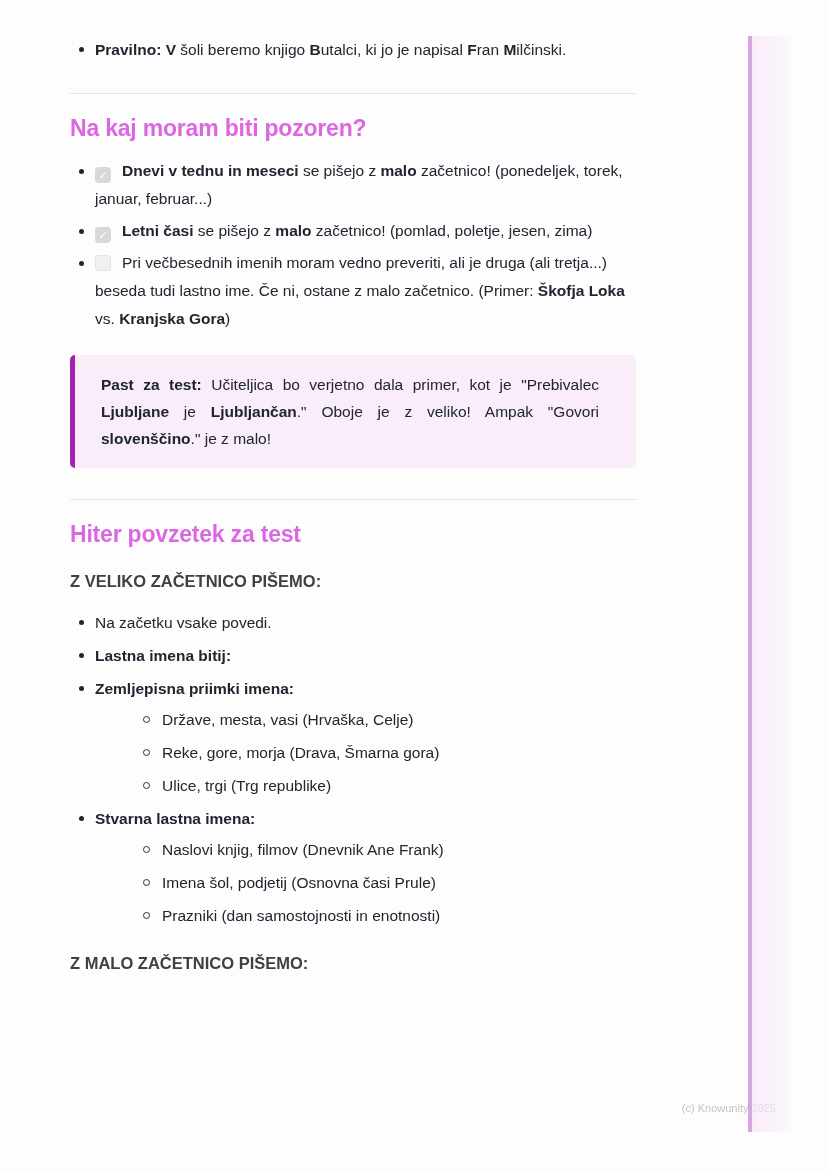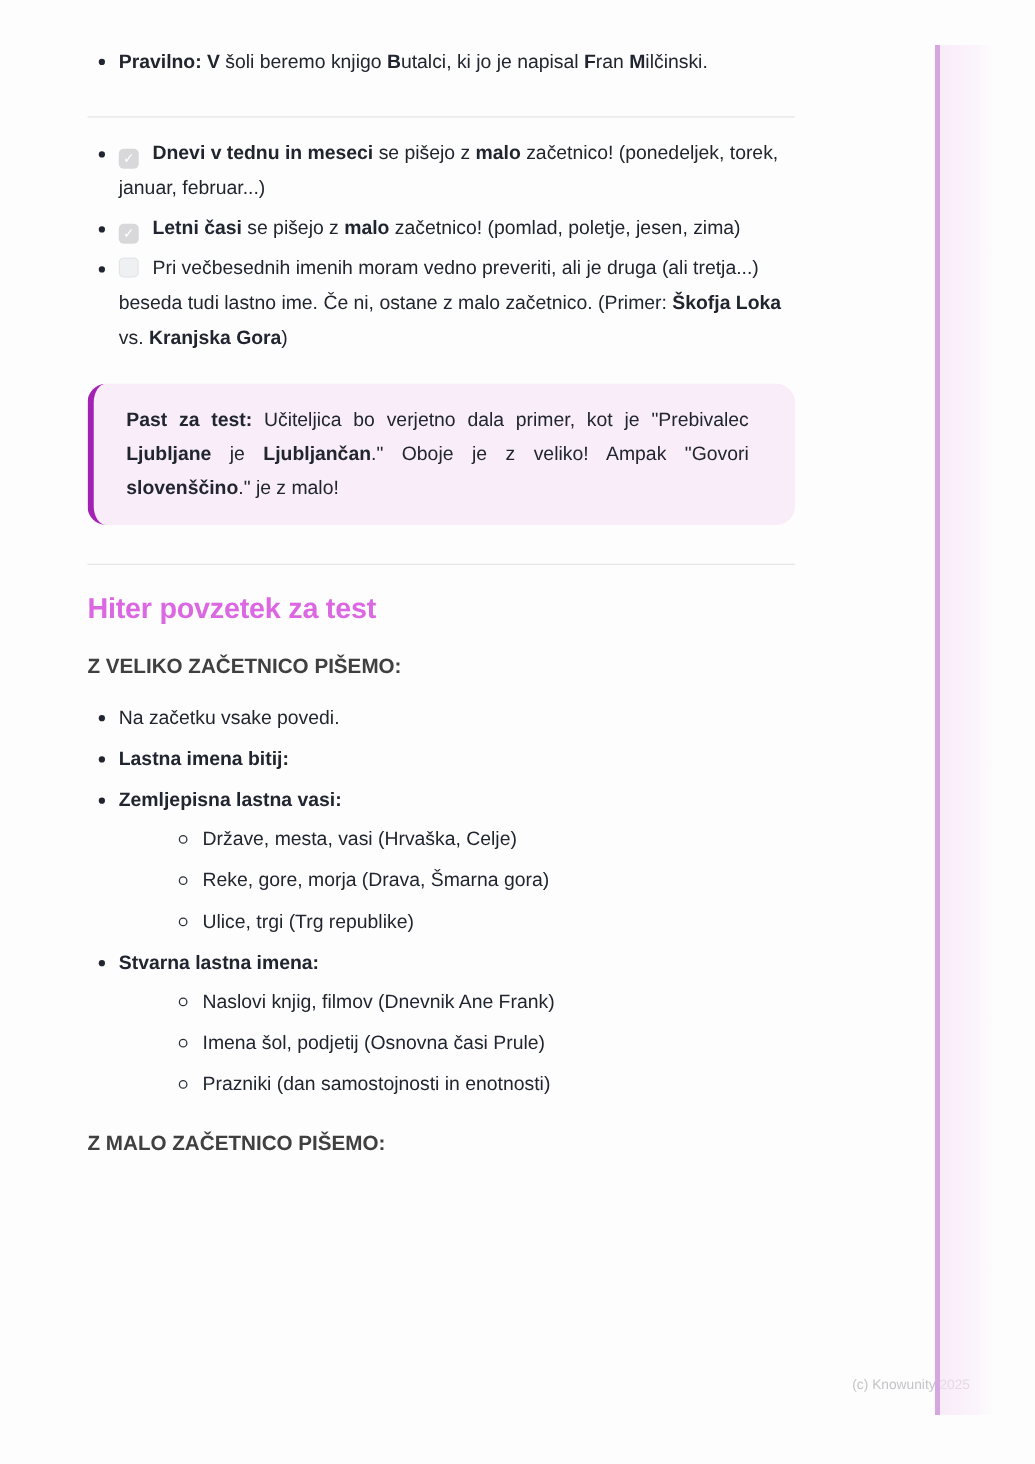--- a/index.html
+++ b/index.html
@@ -66,21 +66,21 @@
     cursor: pointer;
   }
   .checkbox.checked { background: #d8d8da; }
   .checkbox.checked .tick { color: #ffffff; font-weight: 700; }
   .checkbox.unchecked { background: #eff0f2; box-shadow: inset 0 0 0 1px #e3e4e7; }
 
   .callout {
     margin-top: 22px;
     background: var(--callout-bg, #f8edf9);
     border-left: 5px solid var(--callout-border, #a322b4);
-    border-radius: 15px;
+    border-radius: 5px;
     padding: 16px 37px 16px 26px;
   }
   .callout-text {
     margin: 0;
     font-size: 15.5px;
     line-height: 27px;
     text-align: justify;
   }
 
   .subhead {
@@ -135,20 +135,21 @@
 <div class="page">
   <div class="content">
 
     <div class="li intro">
       <span class="dot"></span>
       <span class="li-text"><span class="b">Pravilno: V</span><span> šoli beremo knjigo </span><span class="b">B</span><span>utalci, ki jo je napisal </span><span class="b">F</span><span>ran </span><span class="b">M</span><span>ilčinski.</span></span>
     </div>
 
     <hr class="divider">
 
+    <h2 class="h-pink">Na kaj moram biti pozoren?</h2>
 
     <div class="todo-list">
       <div class="li todo">
         <span class="dot"></span><span class="checkbox checked"><span class="tick">✓</span></span><span class="li-text"><span class="b">Dnevi v tednu in meseci</span><span> se pišejo z </span><span class="b">malo</span><span> začetnico! (ponedeljek, torek, januar, februar...)</span></span>
       </div>
       <div class="li todo">
         <span class="dot"></span><span class="checkbox checked"><span class="tick">✓</span></span><span class="li-text"><span class="b">Letni časi</span><span> se pišejo z </span><span class="b">malo</span><span> začetnico! (pomlad, poletje, jesen, zima)</span></span>
       </div>
       <div class="li todo">
         <span class="dot"></span><span class="checkbox unchecked"></span><span class="li-text"><span>Pri večbesednih imenih moram vedno preveriti, ali je druga (ali tretja...) beseda tudi lastno ime. Če ni, ostane z malo začetnico. (Primer: </span><span class="b">Škofja Loka</span><span> vs. </span><span class="b">Kranjska Gora</span><span>)</span></span>
@@ -172,21 +173,21 @@
         <span class="li-text">Na začetku vsake povedi.</span>
       </div>
 
       <div class="li l1">
         <span class="dot"></span>
         <span class="li-text b">Lastna imena bitij:</span>
       </div>
 
       <div class="li l1">
         <span class="dot"></span>
-        <span class="li-text b">Zemljepisna lastna vasi:</span>
+        <span class="li-text b">Zemljepisna priimki imena:</span>
         <div class="sub-list">
           <div class="li l2">
             <span class="circle"></span>
             <span class="li-text">Države, mesta, vasi (Hrvaška, Celje)</span>
           </div>
           <div class="li l2">
             <span class="circle"></span>
             <span class="li-text">Reke, gore, morja (Drava, Šmarna gora)</span>
           </div>
           <div class="li l2">

